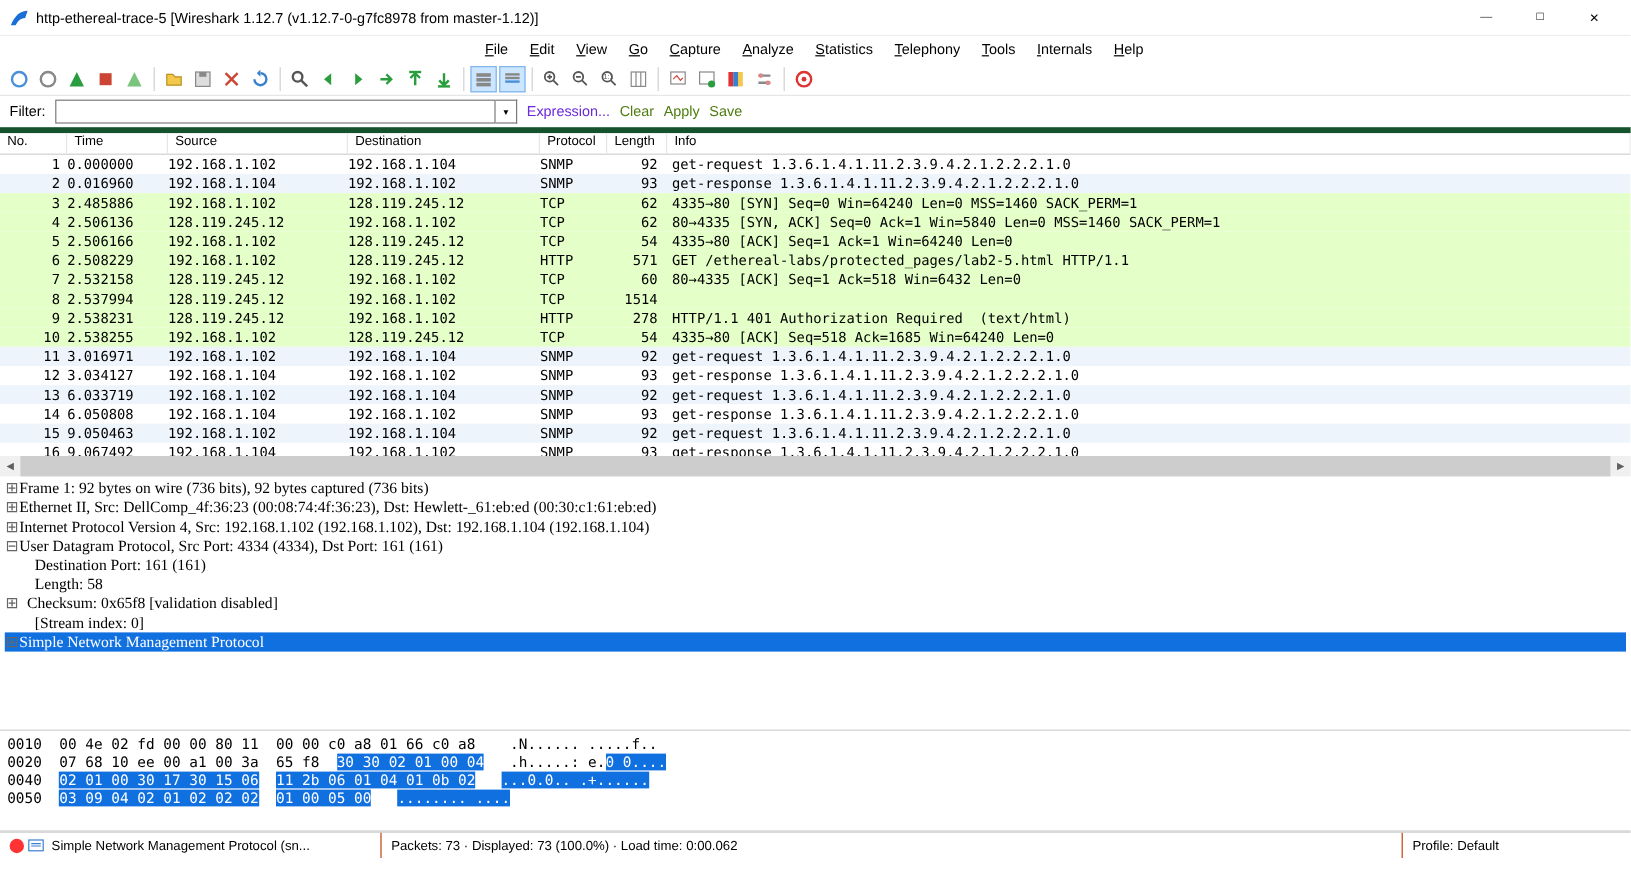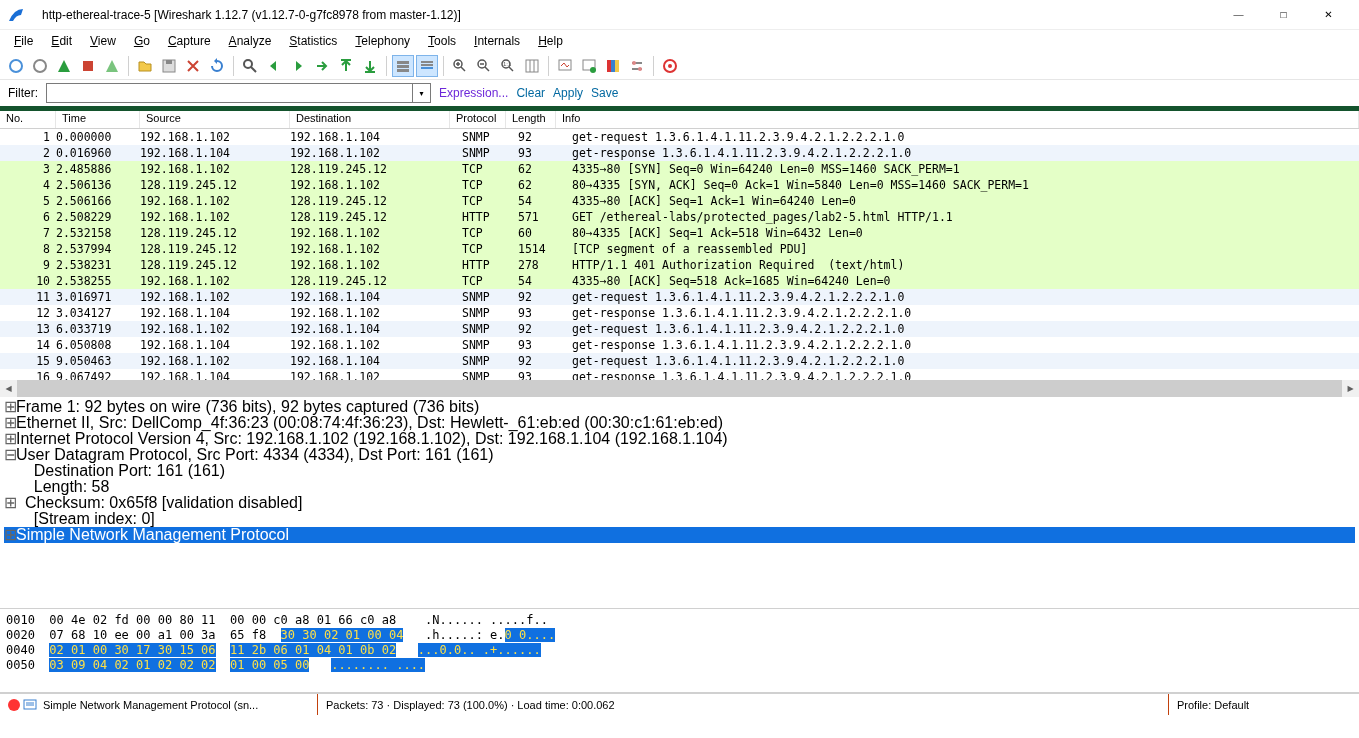--- a/index.html
+++ b/index.html
@@ -1,57 +1,57 @@
 <!DOCTYPE html>
 <html><head>
 <meta charset="utf-8">
 <style>
 * { box-sizing: border-box; margin: 0; padding: 0; }
 body { font-family: "Segoe UI", Tahoma, sans-serif; font-size: 12px; background: #fff; color: #000; overflow: hidden; height: 738px; width: 1359px; }
 .titlebar { display: flex; align-items: center; height: 30px; padding: 0 8px; background: #fff; border-bottom: 1px solid #eee;}
 .titlebar .fin { width: 16px; height: 16px; margin-right: 6px; }
-.titlebar .title { flex: 1; font-size: 12px; margin-left: 12px; }
+.titlebar .title { flex: 1; font-size: 12px; }
 .titlebar .winbtns { display: flex; gap: 0; }
 .titlebar .winbtn { width: 45px; height: 28px; display: flex; align-items: center; justify-content: center; font-family: "Segoe MDL2 Assets","Segoe UI Symbol"; font-size: 10px; }
-.menubar { display: flex; padding: 2px 6px; height: 22px; align-items: center; }
+.menubar { display: flex; padding: 2px 6px; height: 22px; align-items: center; justify-content: center; }
 .menubar .mitem { padding: 2px 8px; margin-right: 2px; }
 .menubar .mitem u { text-decoration: underline; }
 .toolbar { display: flex; align-items: center; padding: 2px 4px; height: 28px; border-bottom: 1px solid #e6e6e6;}
 .toolbar .tbtn { width: 22px; height: 22px; display: flex; align-items: center; justify-content: center; margin: 0 1px; border:1px solid transparent; }
 .toolbar .sep { width: 1px; height: 20px; background: #d0d0d0; margin: 0 4px; }
 .filterbar { display: flex; align-items: center; padding: 3px 8px; height: 26px; gap: 8px; }
 .filterbar .flabel { }
 .filterbar .fentry { flex: 0 0 385px; display: flex; }
 .filterbar input { flex: 1; border: 1px solid #7a7a7a; height: 20px; padding: 0 4px; font-size: 12px; }
 .filterbar .dd { width: 18px; border: 1px solid #7a7a7a; border-left:0; display:flex;align-items:center;justify-content:center;font-size:8px;}
 .filterbar .flink { color: #6d28d9; }
-.filterbar .fgray { color: #0369a1; }
+.filterbar .fgray { color: #4d7c0f; }
 .packets { border-top: 5px solid #14532d; height: 274px; overflow: hidden; position: relative;}
 .pheader { display: flex; background: #fff; border-bottom: 1px solid #d0d0d0; height: 18px; font-size: 11px; }
 .pheader .hc { padding: 1px 6px; border-right: 1px solid #e6e6e6; }
 .plist { font-family: "Lucida Console","Consolas",monospace; font-size: 11.5px; overflow-y: hidden; height: 254px; }
 .prow { display: flex; height: 16px; align-items: center; white-space: pre; }
 .prow.snmp { background: #fff; }
 .prow.snmp.alt { background: #eef4fc; }
 .prow.tcp { background: #e4ffc7; }
 .prow.http { background: #e4ffc7; }
 .c-no { width: 56px; text-align: right; padding-right: 6px; }
 .c-time { width: 84px; }
 .c-src { width: 150px; }
 .c-dst { width: 160px; }
-.c-proto { width: 56px; margin-left: 12px; }
-.c-len { width: 50px; padding-right: 8px;}
+.c-proto { width: 56px; }
+.c-len { width: 50px; text-align: right; padding-right: 8px;}
 .c-info { flex: 1; padding-left: 4px;}
-.details { font-family: Liberation Sans, sans-serif; font-size: 16px; padding: 2px 4px; height: 212px; overflow:hidden; border-bottom:1px solid #d0d0d0;}
+.details { font-family: Liberation Serif, serif; font-size: 13px; padding: 2px 4px; height: 212px; overflow:hidden; border-bottom:1px solid #d0d0d0;}
 .dline { white-space: pre; height: 16px; line-height:16px; }
 .dline.sel { background: #1070e0; color: #fff; }
 .expander { display:inline-block; width: 12px; text-align:center; color:#666; }
 .hexpane { font-family: "Lucida Console","Consolas",monospace; font-size: 12px; padding: 4px 6px; height: 84px; overflow:hidden; border-bottom:1px solid #d0d0d0;}
 .hexrow { white-space: pre; height: 15px; }
-.hexsel { background: #1070e0; color: #fde047; }
+.hexsel { background: #1070e0; color: #ffffff; }
 .statusbar { display: flex; align-items: center; height: 22px; border-top: 1px solid #d0d0d0; font-size: 11px;}
 .statusbar .sseg { padding: 2px 8px; border-right: 1px solid #c2410c; height:100%; display:flex; align-items:center;}
 .statusbar .sseg.first { flex: 0 0 318px; }
 .statusbar .sseg.mid { flex: 1; }
 .statusbar .sseg.last { flex: 0 0 190px; border-right:none;}
 .dot { width:12px;height:12px;border-radius:50%; margin-right:3px;}
 .hscroll { height:17px; background:#f0f0f0; display:flex; align-items:center;}
 .hscroll .trackl{width:17px;height:17px;display:flex;align-items:center;justify-content:center;font-size:8px;color:#606060;}
 .hscroll .trackr{width:17px;height:17px;display:flex;align-items:center;justify-content:center;font-size:8px;color:#606060;}
 .hscroll .thumb{height:17px;background:#cdcdcd;}
@@ -269,21 +269,21 @@
     <div class="hc" style="flex:1">Info</div>
   </div>
   <div class="plist" id="plist">
       <div class="prow snmp"><span class="c-no">1</span><span class="c-time">0.000000</span><span class="c-src">192.168.1.102</span><span class="c-dst">192.168.1.104</span><span class="c-proto">SNMP</span><span class="c-len">92</span><span class="c-info">get-request 1.3.6.1.4.1.11.2.3.9.4.2.1.2.2.2.1.0</span></div>
       <div class="prow snmp alt"><span class="c-no">2</span><span class="c-time">0.016960</span><span class="c-src">192.168.1.104</span><span class="c-dst">192.168.1.102</span><span class="c-proto">SNMP</span><span class="c-len">93</span><span class="c-info">get-response 1.3.6.1.4.1.11.2.3.9.4.2.1.2.2.2.1.0</span></div>
       <div class="prow tcp"><span class="c-no">3</span><span class="c-time">2.485886</span><span class="c-src">192.168.1.102</span><span class="c-dst">128.119.245.12</span><span class="c-proto">TCP</span><span class="c-len">62</span><span class="c-info">4335→80 [SYN] Seq=0 Win=64240 Len=0 MSS=1460 SACK_PERM=1</span></div>
       <div class="prow tcp"><span class="c-no">4</span><span class="c-time">2.506136</span><span class="c-src">128.119.245.12</span><span class="c-dst">192.168.1.102</span><span class="c-proto">TCP</span><span class="c-len">62</span><span class="c-info">80→4335 [SYN, ACK] Seq=0 Ack=1 Win=5840 Len=0 MSS=1460 SACK_PERM=1</span></div>
       <div class="prow tcp"><span class="c-no">5</span><span class="c-time">2.506166</span><span class="c-src">192.168.1.102</span><span class="c-dst">128.119.245.12</span><span class="c-proto">TCP</span><span class="c-len">54</span><span class="c-info">4335→80 [ACK] Seq=1 Ack=1 Win=64240 Len=0</span></div>
       <div class="prow http"><span class="c-no">6</span><span class="c-time">2.508229</span><span class="c-src">192.168.1.102</span><span class="c-dst">128.119.245.12</span><span class="c-proto">HTTP</span><span class="c-len">571</span><span class="c-info">GET /ethereal-labs/protected_pages/lab2-5.html HTTP/1.1</span></div>
       <div class="prow tcp"><span class="c-no">7</span><span class="c-time">2.532158</span><span class="c-src">128.119.245.12</span><span class="c-dst">192.168.1.102</span><span class="c-proto">TCP</span><span class="c-len">60</span><span class="c-info">80→4335 [ACK] Seq=1 Ack=518 Win=6432 Len=0</span></div>
-      <div class="prow tcp"><span class="c-no">8</span><span class="c-time">2.537994</span><span class="c-src">128.119.245.12</span><span class="c-dst">192.168.1.102</span><span class="c-proto">TCP</span><span class="c-len">1514</span><span class="c-info">[TCP segment of a reassembled PDU]</span></div>
+      <div class="prow tcp"><span class="c-no">8</span><span class="c-time">2.537994</span><span class="c-src">128.119.245.12</span><span class="c-dst">192.168.1.102</span><span class="c-proto">TCP</span><span class="c-len">1514</span></div>
       <div class="prow http"><span class="c-no">9</span><span class="c-time">2.538231</span><span class="c-src">128.119.245.12</span><span class="c-dst">192.168.1.102</span><span class="c-proto">HTTP</span><span class="c-len">278</span><span class="c-info">HTTP/1.1 401 Authorization Required  (text/html)</span></div>
       <div class="prow tcp"><span class="c-no">10</span><span class="c-time">2.538255</span><span class="c-src">192.168.1.102</span><span class="c-dst">128.119.245.12</span><span class="c-proto">TCP</span><span class="c-len">54</span><span class="c-info">4335→80 [ACK] Seq=518 Ack=1685 Win=64240 Len=0</span></div>
       <div class="prow snmp alt"><span class="c-no">11</span><span class="c-time">3.016971</span><span class="c-src">192.168.1.102</span><span class="c-dst">192.168.1.104</span><span class="c-proto">SNMP</span><span class="c-len">92</span><span class="c-info">get-request 1.3.6.1.4.1.11.2.3.9.4.2.1.2.2.2.1.0</span></div>
       <div class="prow snmp"><span class="c-no">12</span><span class="c-time">3.034127</span><span class="c-src">192.168.1.104</span><span class="c-dst">192.168.1.102</span><span class="c-proto">SNMP</span><span class="c-len">93</span><span class="c-info">get-response 1.3.6.1.4.1.11.2.3.9.4.2.1.2.2.2.1.0</span></div>
       <div class="prow snmp alt"><span class="c-no">13</span><span class="c-time">6.033719</span><span class="c-src">192.168.1.102</span><span class="c-dst">192.168.1.104</span><span class="c-proto">SNMP</span><span class="c-len">92</span><span class="c-info">get-request 1.3.6.1.4.1.11.2.3.9.4.2.1.2.2.2.1.0</span></div>
       <div class="prow snmp"><span class="c-no">14</span><span class="c-time">6.050808</span><span class="c-src">192.168.1.104</span><span class="c-dst">192.168.1.102</span><span class="c-proto">SNMP</span><span class="c-len">93</span><span class="c-info">get-response 1.3.6.1.4.1.11.2.3.9.4.2.1.2.2.2.1.0</span></div>
       <div class="prow snmp alt"><span class="c-no">15</span><span class="c-time">9.050463</span><span class="c-src">192.168.1.102</span><span class="c-dst">192.168.1.104</span><span class="c-proto">SNMP</span><span class="c-len">92</span><span class="c-info">get-request 1.3.6.1.4.1.11.2.3.9.4.2.1.2.2.2.1.0</span></div>
       <div class="prow snmp"><span class="c-no">16</span><span class="c-time">9.067492</span><span class="c-src">192.168.1.104</span><span class="c-dst">192.168.1.102</span><span class="c-proto">SNMP</span><span class="c-len">93</span><span class="c-info">get-response 1.3.6.1.4.1.11.2.3.9.4.2.1.2.2.2.1.0</span></div>
     </div>
 </div>

